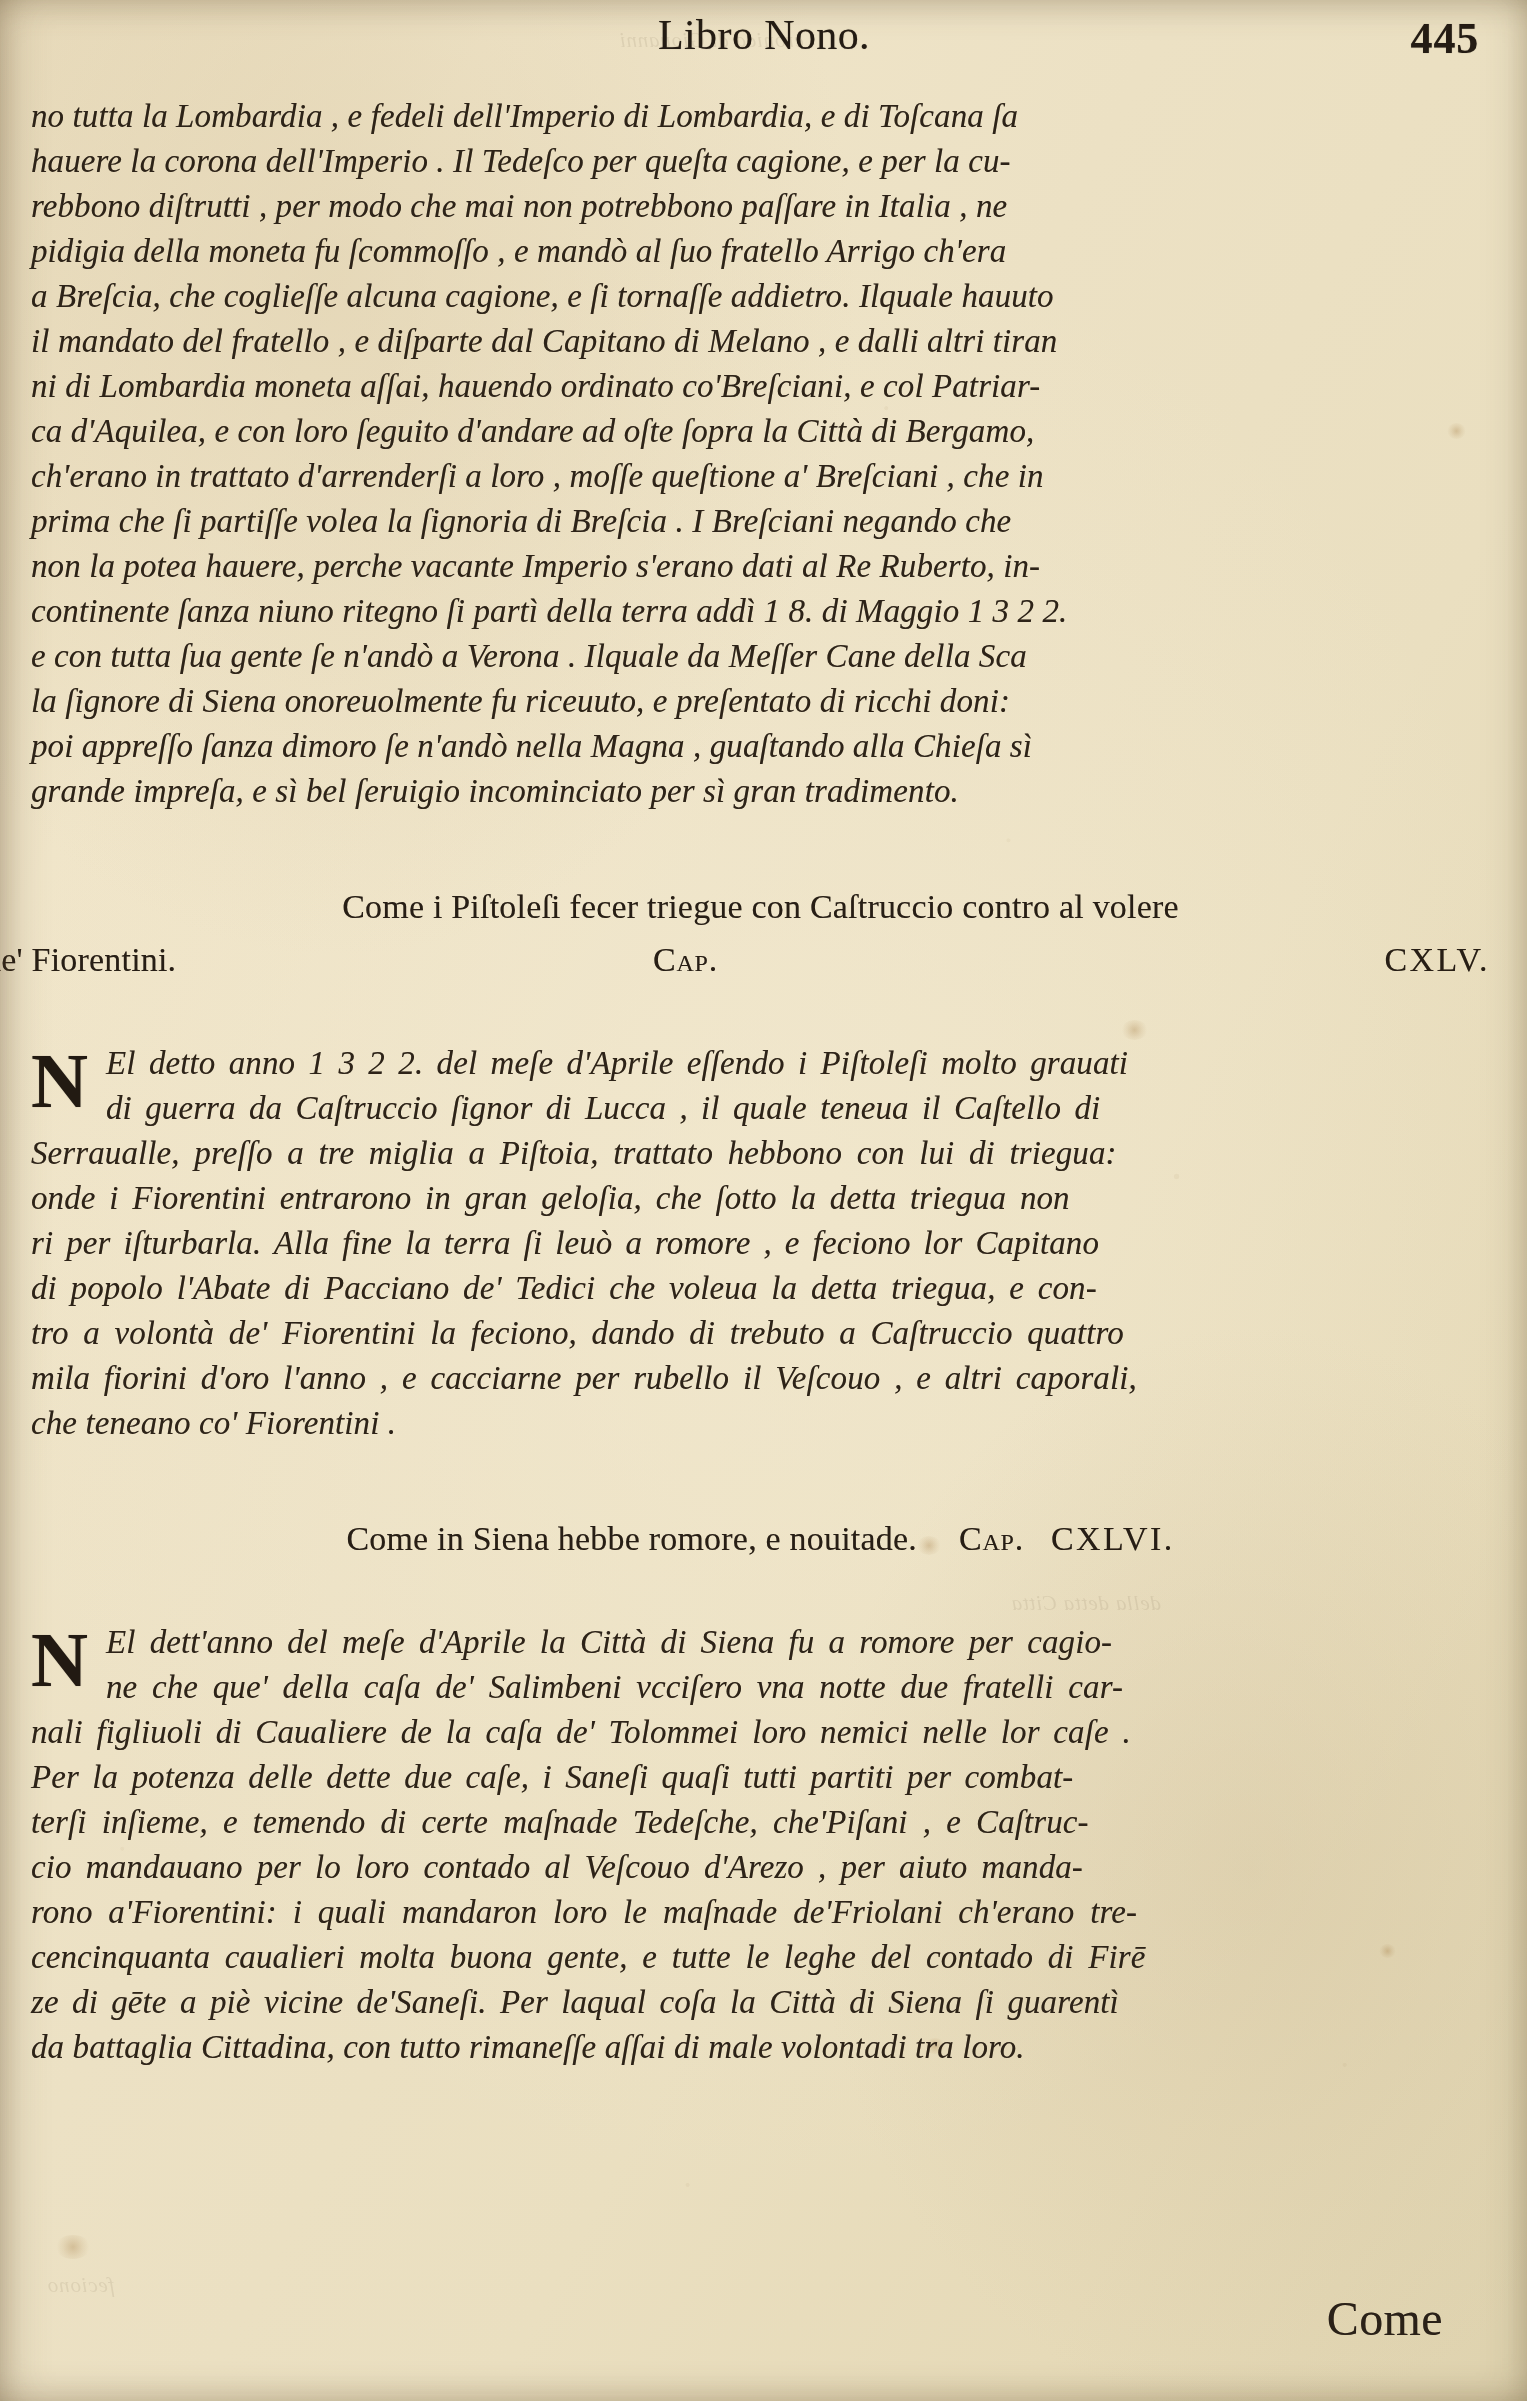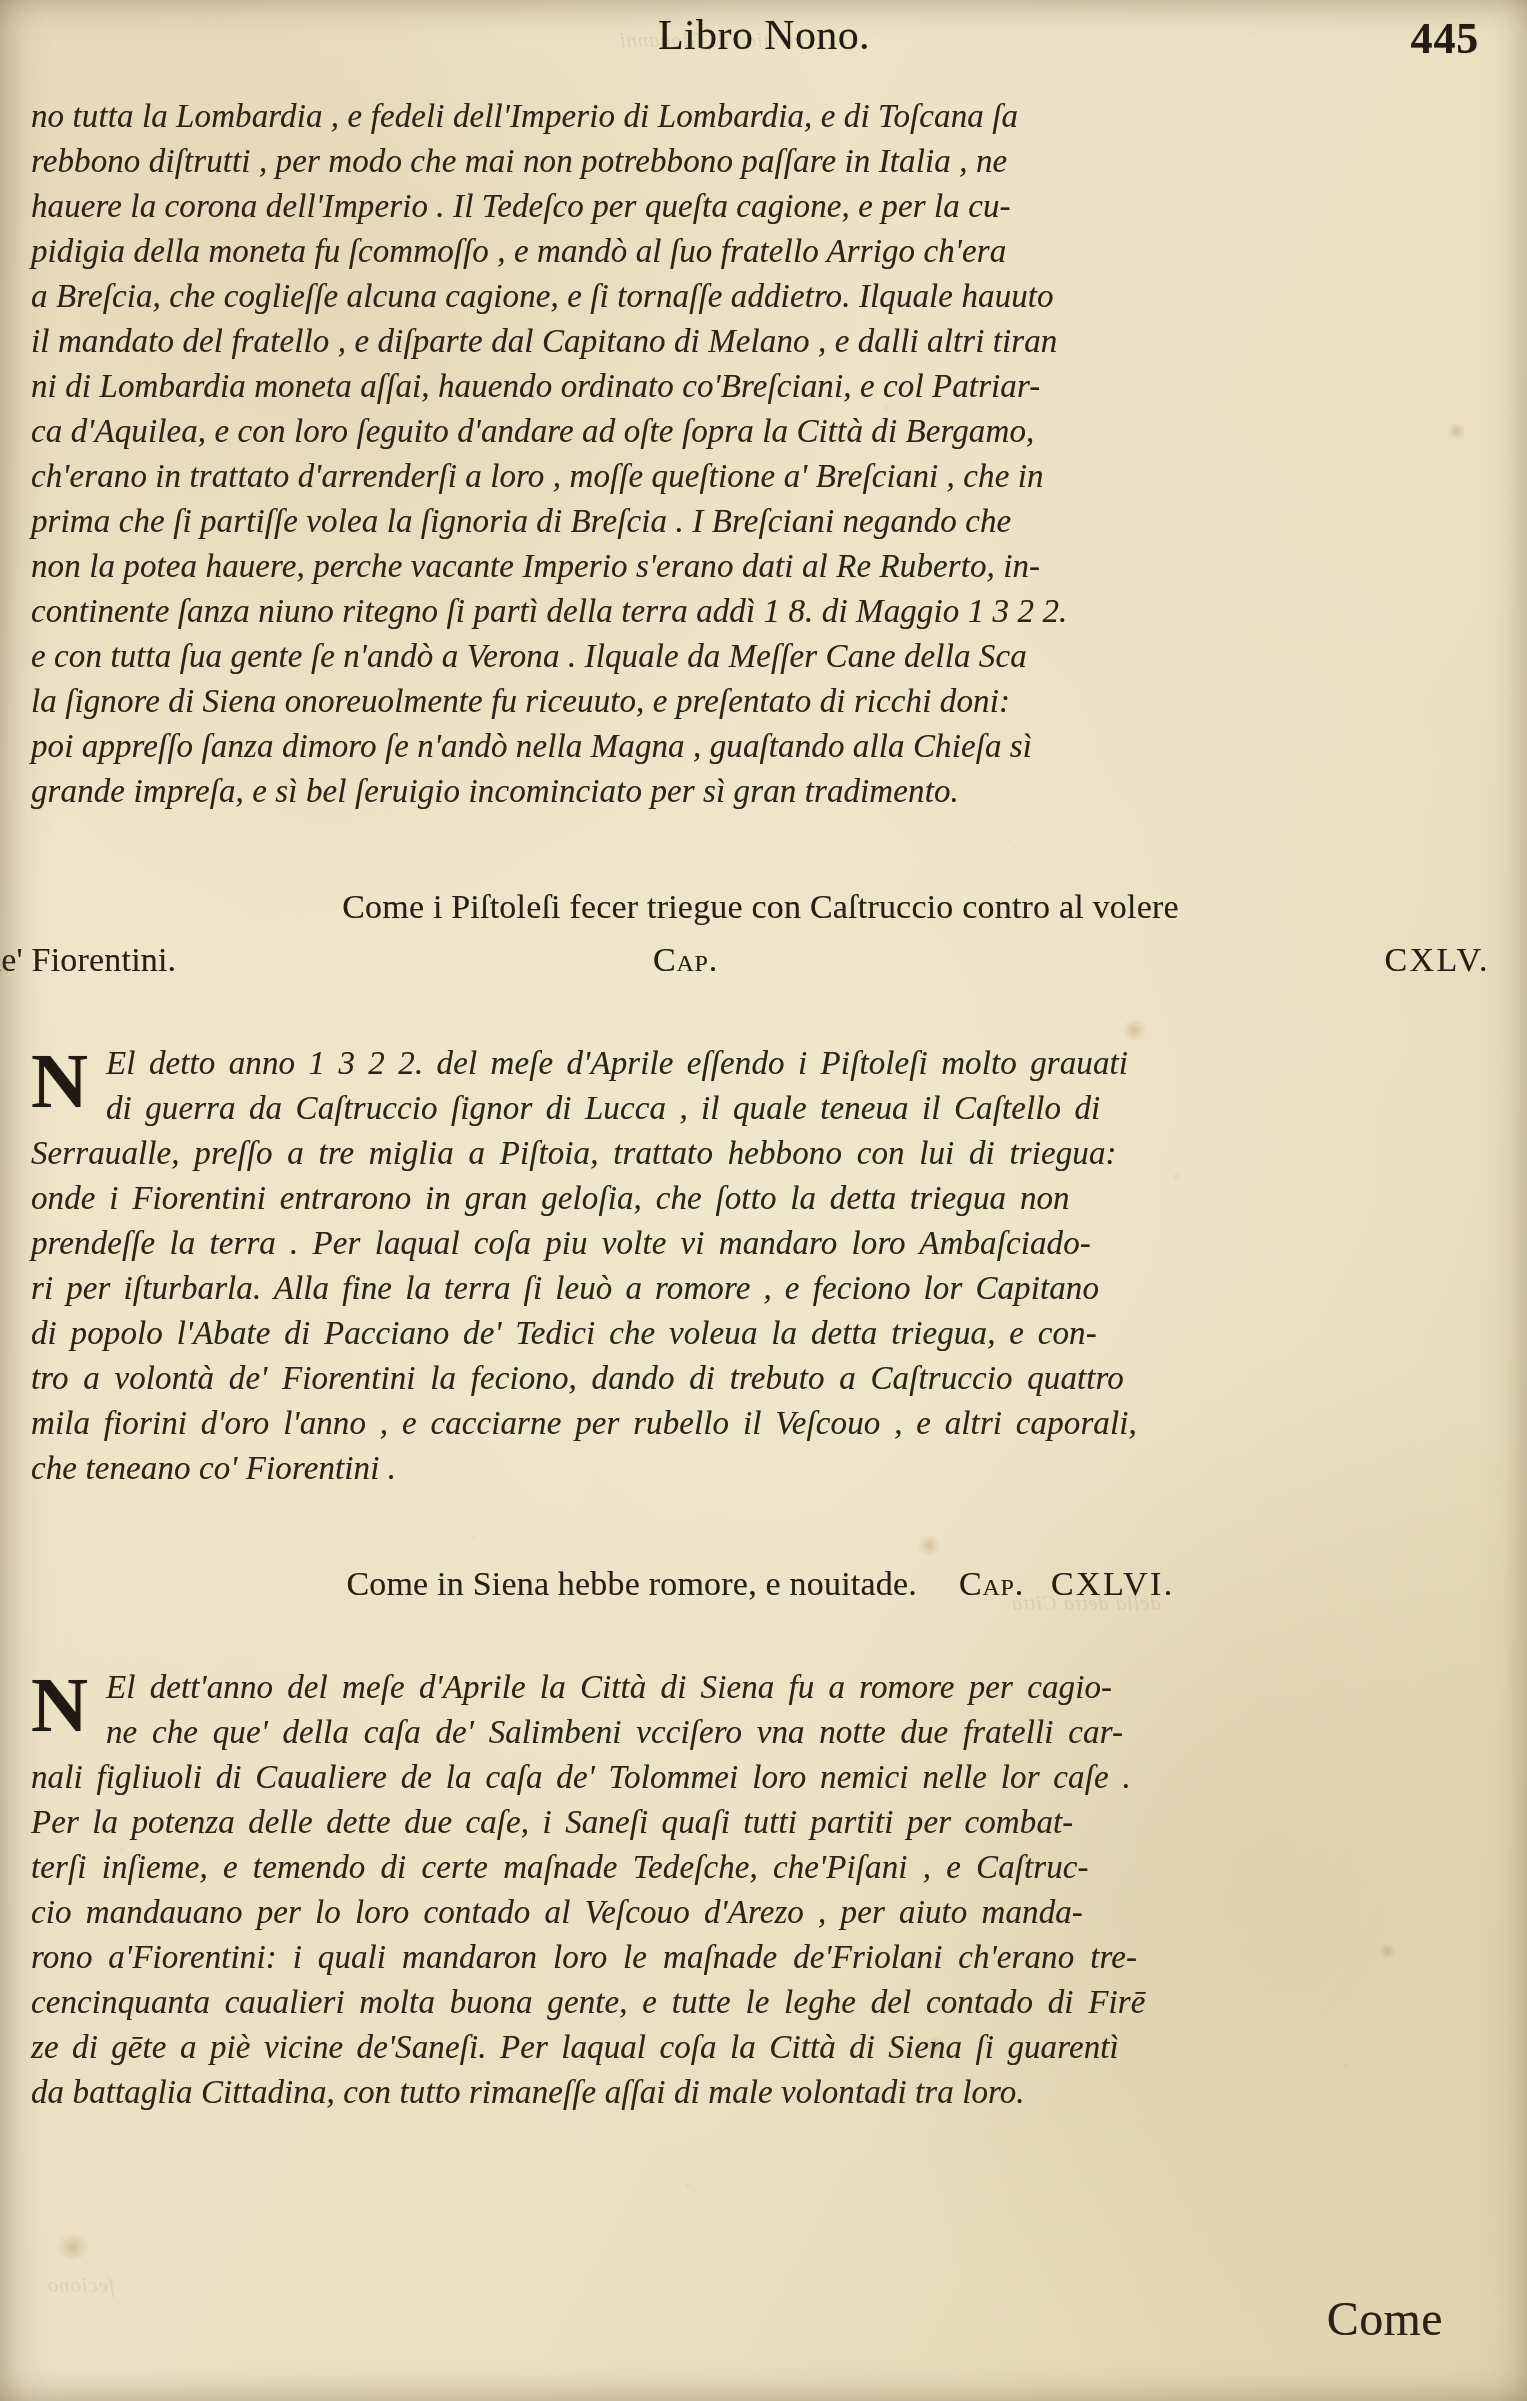--- a/index.html
+++ b/index.html
@@ -214,22 +214,22 @@
 
   <div class="runhead">
     <div class="runhead-title">Libro Nono.</div>
     <div class="runhead-folio">445</div>
   </div>
 
   <div class="textblock">
 
     <div class="para">
       <span class="ln" style="word-spacing: 0px; font-family: Liberation Serif, serif;">no tutta la Lombardia , e fedeli dell'Imperio di Lombardia, e di Toſcana ſa</span>
+      <span class="ln" style="word-spacing: 0px;">hauere la corona dell'Imperio .  Il Tedeſco  per queſta cagione, e per la cu-</span>
       <span class="ln" style="word-spacing: 0px;">rebbono diſtrutti ,  per  modo che mai non  potrebbono  paſſare in Italia , ne</span>
-      <span class="ln" style="word-spacing: 0px;">hauere la corona dell'Imperio .  Il Tedeſco  per queſta cagione, e per la cu-</span>
       <span class="ln" style="word-spacing: 0px;">pidigia della moneta  fu  ſcommoſſo , e mandò al ſuo  fratello  Arrigo ch'era</span>
       <span class="ln" style="word-spacing: 0px;">a Breſcia, che coglieſſe alcuna cagione, e ſi tornaſſe addietro. Ilquale hauuto</span>
       <span class="ln" style="word-spacing: 0px;">il mandato del fratello , e diſparte dal Capitano di Melano , e dalli altri tiran</span>
       <span class="ln" style="word-spacing: 0px;">ni di Lombardia moneta aſſai, hauendo ordinato co'Breſciani, e col Patriar-</span>
       <span class="ln" style="word-spacing: 0px;">ca d'Aquilea, e con loro ſeguito d'andare ad oſte ſopra la Città di Bergamo,</span>
       <span class="ln" style="word-spacing: 0px;">ch'erano in trattato d'arrenderſi a loro , moſſe queſtione a' Breſciani ,  che in</span>
       <span class="ln" style="word-spacing: 0px;">prima che ſi  partiſſe volea la ſignoria di Breſcia .  I Breſciani  negando che</span>
       <span class="ln" style="word-spacing: 0px;">non la potea hauere, perche vacante Imperio s'erano dati al Re Ruberto, in-</span>
       <span class="ln" style="word-spacing: 0px;">continente ſanza niuno ritegno ſi partì della terra addì 1 8. di Maggio 1 3 2 2.</span>
       <span class="ln" style="word-spacing: 0px;">e con tutta ſua  gente ſe n'andò a Verona . Ilquale da Meſſer Cane della Sca</span>
@@ -251,21 +251,20 @@
     </div>
 
     <div class="gap-head-bot"></div>
 
     <div class="para para-lead">
       <span class="dropcap">N</span>
       <span class="ln" style="word-spacing: 5px;">El detto anno 1 3 2 2. del meſe d'Aprile eſſendo i Piſtoleſi molto  grauati</span>
       <span class="ln" style="word-spacing: 5px;">di guerra da Caſtruccio ſignor di Lucca ,  il quale teneua il  Caſtello di</span>
       <span class="ln" style="margin-left: -75px; word-spacing: 6.3px;">Serraualle, preſſo a tre miglia a Piſtoia, trattato hebbono con lui di triegua:</span>
       <span class="ln" style="margin-left: -75px; word-spacing: 5.4px;">onde i Fiorentini entrarono in  gran geloſia,  che ſotto la detta triegua non</span>
-      <span class="ln" style="margin-left: -75px; word-spacing: 5.8px;">prendeſſe la terra .  Per laqual coſa piu volte vi mandaro loro Ambaſciado-</span>
       <span class="ln" style="margin-left: -75px; word-spacing: 4.7px;">ri  per iſturbarla. Alla fine la terra ſi leuò a romore , e feciono lor Capitano</span>
       <span class="ln" style="margin-left: -75px; word-spacing: 5.4px;">di  popolo l'Abate di Pacciano de' Tedici che voleua la detta triegua, e con-</span>
       <span class="ln" style="margin-left: -75px; word-spacing: 6.3px;">tro a volontà de' Fiorentini la feciono, dando di trebuto a Caſtruccio quattro</span>
       <span class="ln" style="margin-left: -75px; word-spacing: 5.4px;">mila fiorini d'oro l'anno , e cacciarne per rubello il Veſcouo , e altri caporali,</span>
       <span class="ln" style="margin-left:-75px;">che teneano co' Fiorentini .</span>
     </div>
 
     <div class="gap-head-top"></div>
 
     <div class="chapter-head-inline h146">

